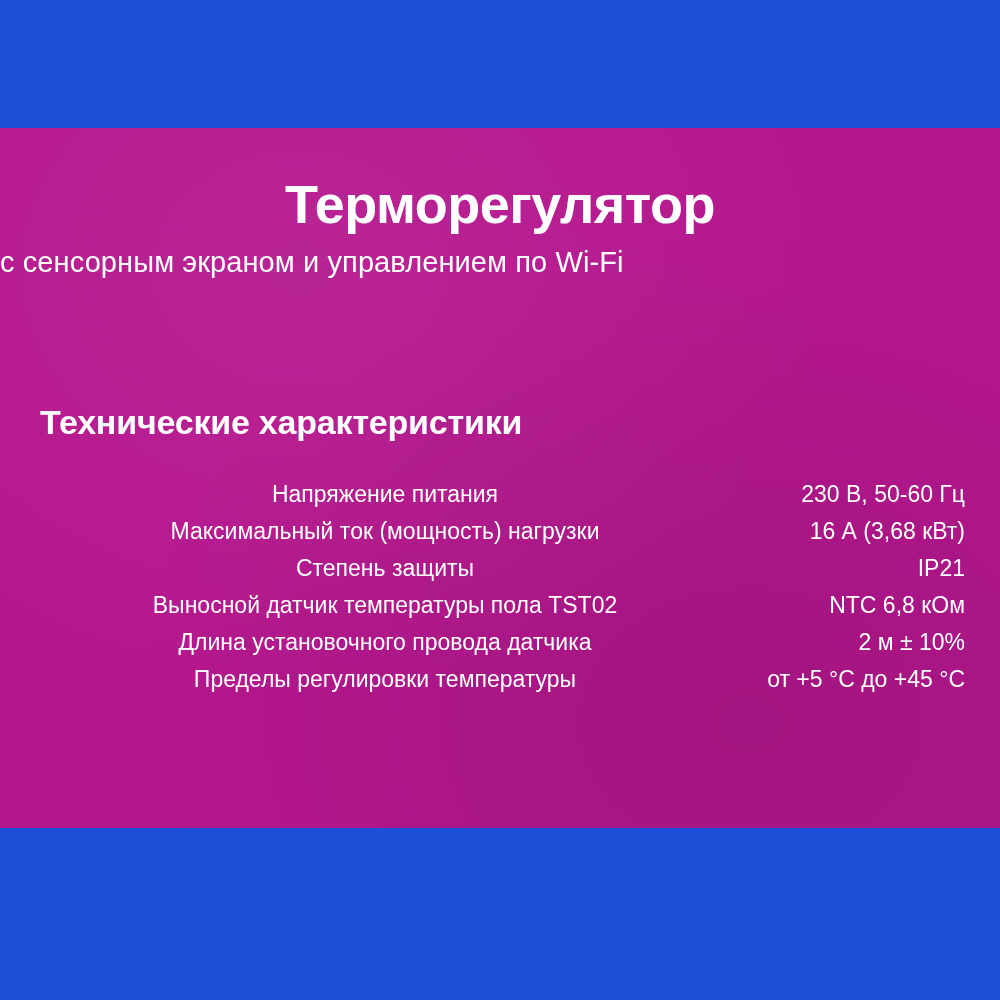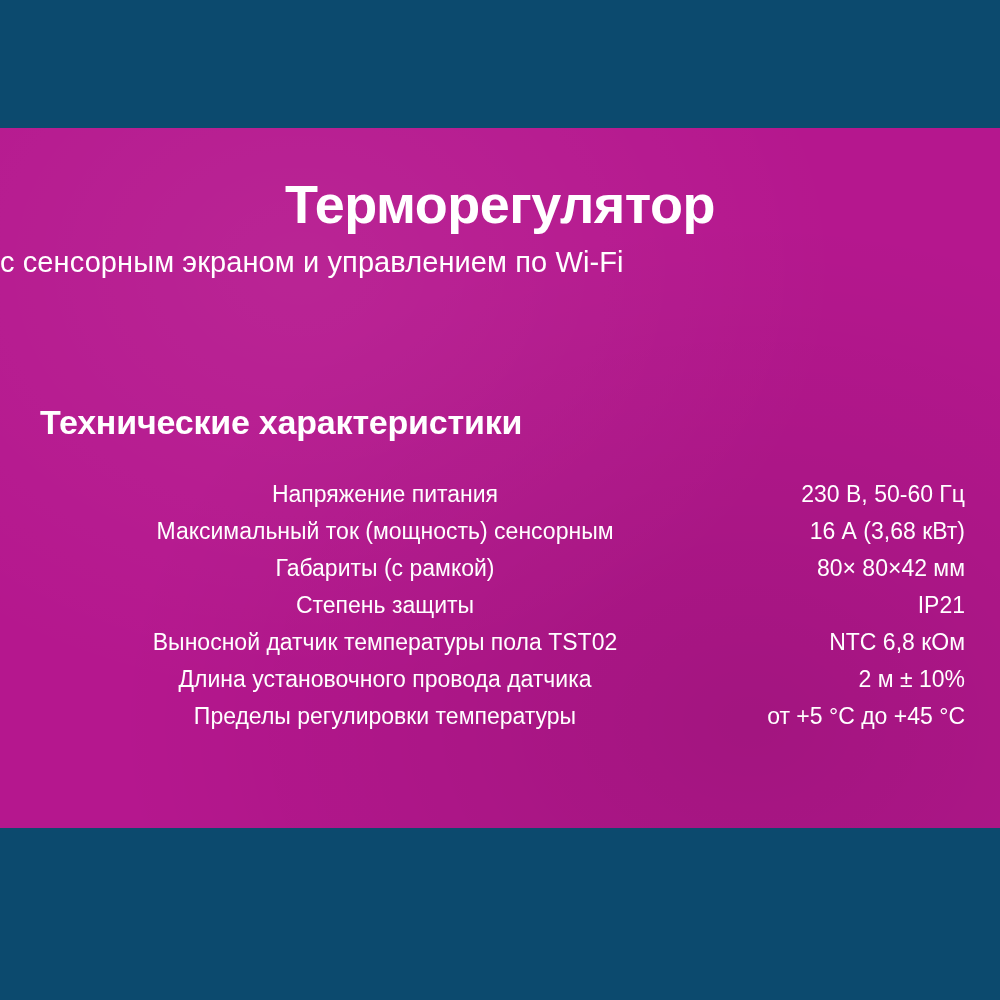--- a/index.html
+++ b/index.html
@@ -10,21 +10,21 @@
   body {
     width: 1000px;
     height: 1000px;
     overflow: hidden;
     font-family: "Liberation Sans", sans-serif;
   }
   .page {
     position: relative;
     width: 1000px;
     height: 1000px;
-    background: #0c4a6e;
+    background: #1d4ed8;
   }
   .panel {
     position: absolute;
     left: 0;
     top: 128px;
     width: 1000px;
     height: 700px;
     background: #b5178e;
     background-image:
       radial-gradient(ellipse at 30% 20%, rgba(255,255,255,0.06), rgba(255,255,255,0) 55%),
@@ -104,26 +104,22 @@
 
     <div class="section-heading">Технические характеристики</div>
 
     <table class="spec-table">
       <tbody id="spec-rows">
           <tr>
             <td class="name">Напряжение питания</td>
             <td class="value">230 В, 50-60 Гц</td>
           </tr>
           <tr>
-            <td class="name">Максимальный ток (мощность) сенсорным</td>
+            <td class="name">Максимальный ток (мощность) нагрузки</td>
             <td class="value">16 А (3,68 кВт)</td>
-          </tr>
-          <tr>
-            <td class="name">Габариты (с рамкой)</td>
-            <td class="value">80× 80×42 мм</td>
           </tr>
           <tr>
             <td class="name">Степень защиты</td>
             <td class="value">IP21</td>
           </tr>
           <tr>
             <td class="name">Выносной датчик температуры пола TST02</td>
             <td class="value">NTC 6,8 кОм</td>
           </tr>
           <tr>

